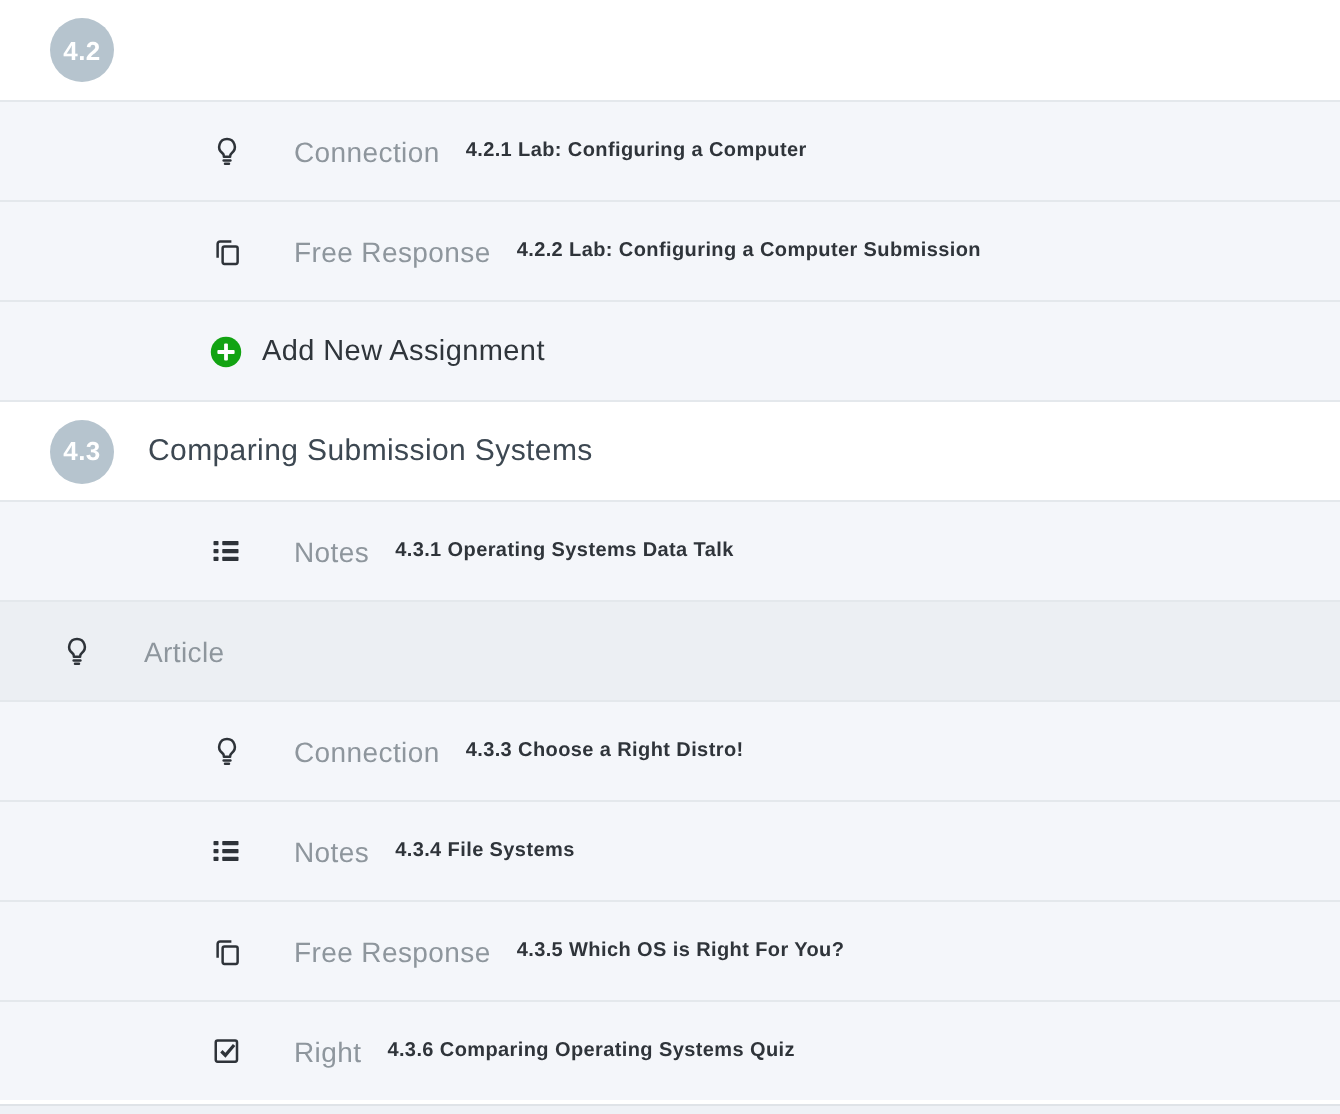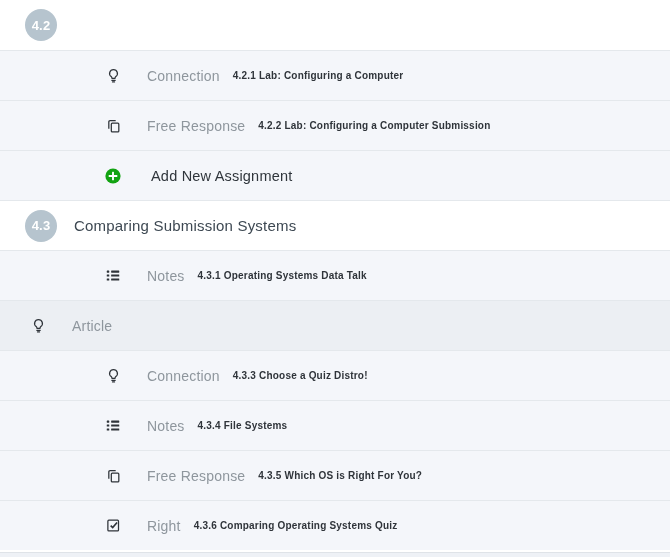--- a/index.html
+++ b/index.html
@@ -52,21 +52,21 @@
   }
   .title {
     margin-left: 13px;
     font-size: 10px;
     font-weight: bold;
     color: #2f343a;
     letter-spacing: .2px;
     white-space: nowrap;
   }
   .add-label {
-    margin-left: 28px;
+    margin-left: 8px;
     font-size: 14.5px;
     color: #2f353b;
     letter-spacing: .2px;
   }
 
   
   .footer-gap { height: 2px; background: #ffffff; }
   .footer-next { height: 5px; background: #eef1f6; border-top: 1px solid #dfe3e8; }
 
   svg { display: block; }
@@ -147,21 +147,21 @@
 
   <div class="row item">
     <span class="icon">
   <svg width="15" height="17" viewBox="0 0 24 24" fill="none" stroke="currentColor" stroke-width="2" stroke-linecap="round" stroke-linejoin="round">
     <path d="M12 2.5a6.2 6.2 0 0 0-3.7 11.2c.8.6 1.2 1.5 1.2 2.4v.4h5v-.4c0-.9.4-1.8 1.2-2.4A6.2 6.2 0 0 0 12 2.5z"></path>
     <line x1="9.3" y1="19.6" x2="14.7" y2="19.6"></line>
     <line x1="10.4" y1="22.2" x2="13.6" y2="22.2"></line>
   </svg>
 </span>
     <span class="type">Connection</span>
-    <span class="title">4.3.3 Choose a Quiz Distro!</span>
+    <span class="title">4.3.3 Choose a Right Distro!</span>
   </div>
 
   <div class="row item">
     <span class="icon">
   <svg width="16" height="15" viewBox="0 0 24 24" fill="currentColor">
     <rect x="2" y="4" width="4" height="3.4" rx="0.6"></rect>
           <rect x="9" y="4" width="13" height="3.4" rx="0.6"></rect>
     <rect x="2" y="10.3" width="4" height="3.4" rx="0.6"></rect>
           <rect x="9" y="10.3" width="13" height="3.4" rx="0.6"></rect>
     <rect x="2" y="16.6" width="4" height="3.4" rx="0.6"></rect>

